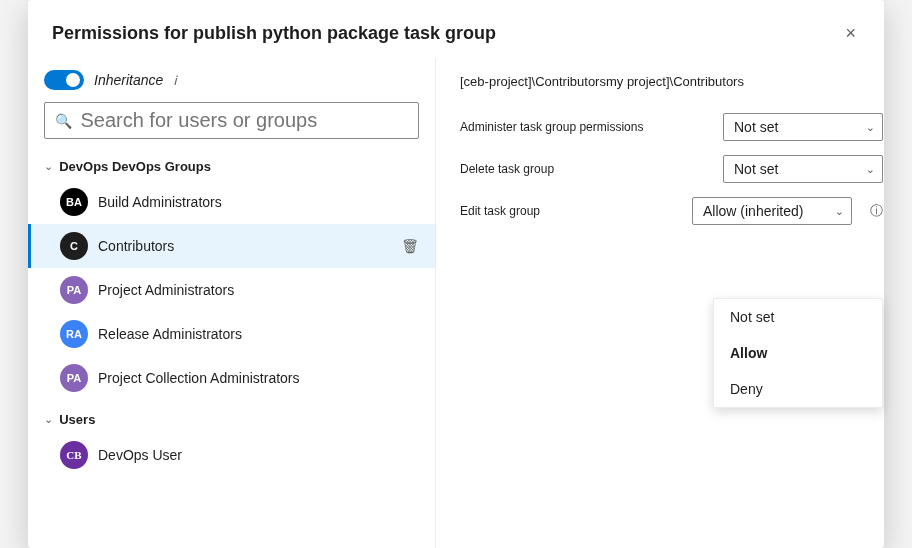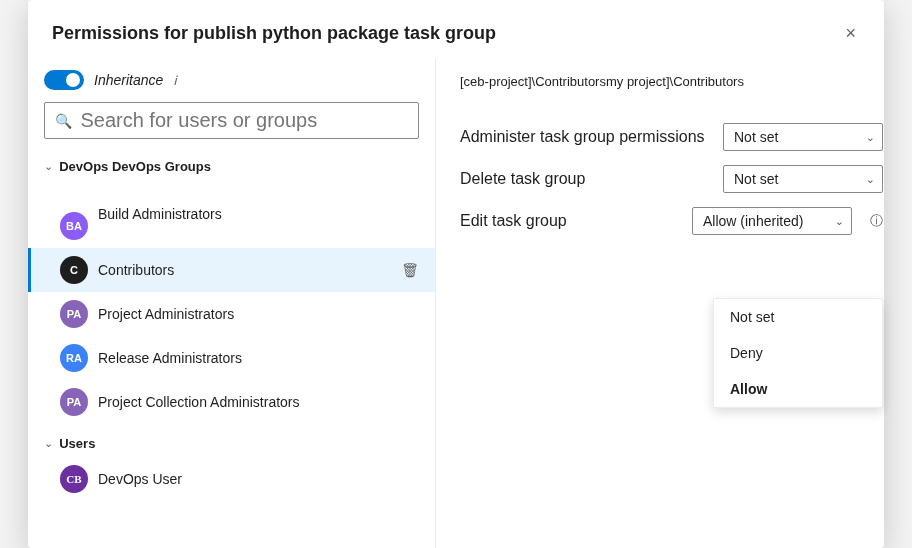--- a/index.html
+++ b/index.html
@@ -154,21 +154,21 @@
       height: 28px;
       border-radius: 50%;
       display: flex;
       align-items: center;
       justify-content: center;
       font-size: 11px;
       font-weight: 600;
       color: #fff;
       flex-shrink: 0;
     }
-    .avatar-ba { background: #8b5cf6; margin-top: 24px; }
+    .avatar-ba { background: #000000; }
     .avatar-c  { background: #1e1e1e; }
     .avatar-pa { background: #8764b8; }
     .avatar-ra { background: #3b82f6; }
     .avatar-pa2 { background: #8764b8; }
     .avatar-cb { background: #6b2fa0; font-family: Liberation Serif, serif; }
     .group-item-label {
       font-size: 14px;
       color: #1e1e1e;
       flex: 1;
     }
@@ -184,30 +184,30 @@
     
     .right-panel {
       flex: 1;
       padding: 16px 24px;
       position: relative;
     }
     .right-panel-title {
       font-size: 13px;
       color: #1e1e1e;
       font-weight: 400;
-      margin-bottom: 34px;
+      margin-bottom: 24px;
     }
     .perm-row {
       display: flex;
       align-items: center;
       margin-bottom: 14px;
       gap: 12px;
     }
     .perm-label {
-      font-size: 16px;
+      font-size: 12px;
       color: #1e1e1e;
       flex: 1;
       min-width: 220px;
     }
     .select-wrapper {
       position: relative;
       width: 160px;
     }
     .select-wrapper select {
       width: 100%;
@@ -360,18 +360,18 @@
             <option>Allow</option>
             <option>Deny</option>
           </select>
           <span class="select-chevron">⌄</span>
         </div>
         <span class="info-icon" style="margin-left:6px;">ⓘ</span>
       </div>
 
       <div class="dropdown-overlay">
         <div class="dropdown-item">Not set</div>
+        <div class="dropdown-item selected-item">Allow</div>
         <div class="dropdown-item">Deny</div>
-        <div class="dropdown-item selected-item">Allow</div>
       </div>
     </div>
   </div>
 </div>
 
 </body></html>

